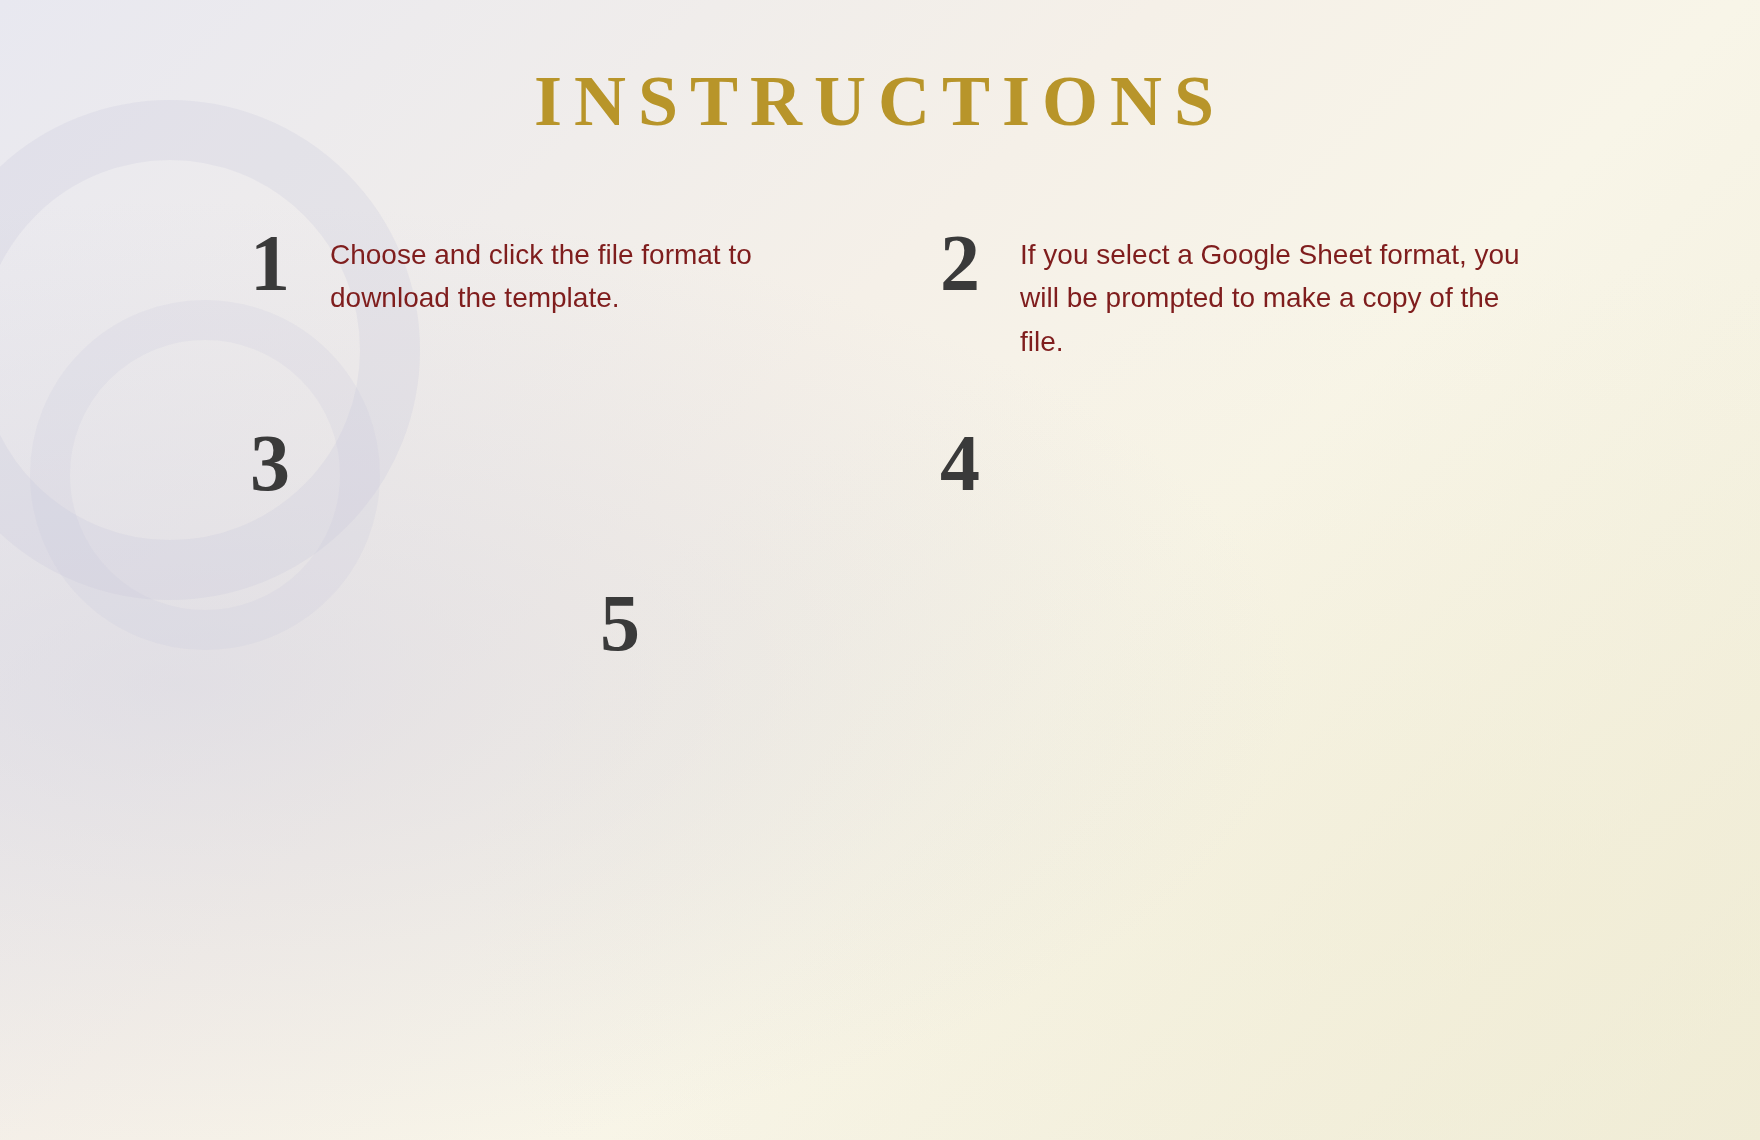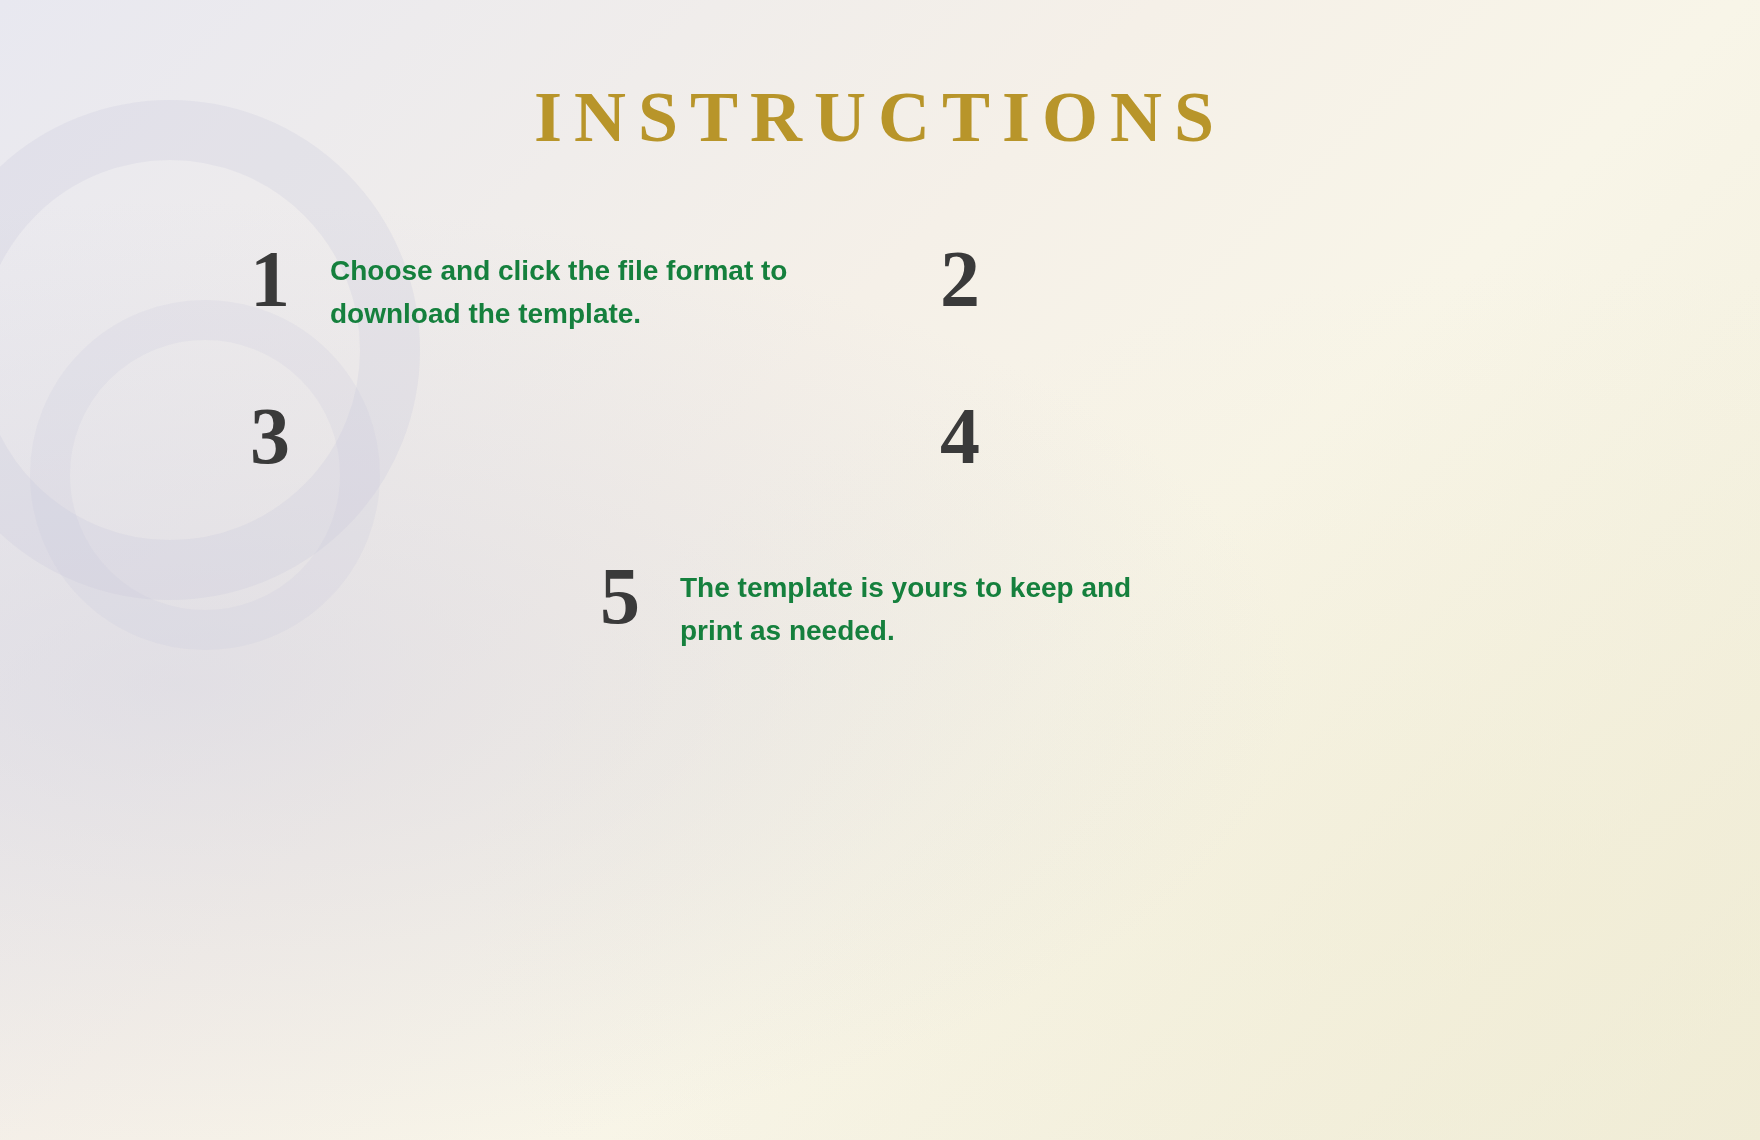--- a/index.html
+++ b/index.html
@@ -64,21 +64,20 @@
 
     .page-title {
       font-family: 'Georgia', 'Times New Roman', serif;
       font-size: 72px;
       font-weight: bold;
       letter-spacing: 12px;
       color: #b8952a;
       text-transform: uppercase;
       margin-bottom: 60px;
       text-align: center;
-      margin-top: 16px;
     }
 
     .instructions-grid {
       display: grid;
       grid-template-columns: 1fr 1fr;
       gap: 20px 80px;
       width: 1300px;
       margin: 0 auto;
     }
 
@@ -96,23 +95,23 @@
       font-weight: bold;
       color: #3a3a3a;
       line-height: 1;
       min-width: 60px;
       text-align: center;
     }
 
     .step-text {
       font-family: 'Arial', sans-serif;
       font-size: 28px;
-      color: #15803d;
+      color: #7f1d1d;
       line-height: 1.55;
-      font-weight: 700;
+      font-weight: 400;
       padding-top: 10px;
     }
 
     .step5-container {
       grid-column: 1 / 3;
       display: flex;
       justify-content: center;
       margin-top: 20px;
     }
 
@@ -132,31 +131,31 @@
 
   <div class="instructions-grid">
 
     <div class="instruction-item">
       <div class="step-number">1</div>
       <div class="step-text">Choose and click the file format to download the template.</div>
     </div>
 
     <div class="instruction-item">
       <div class="step-number">2</div>
+      <div class="step-text">If you select a Google Sheet format, you will be prompted to make a copy of the file.</div>
     </div>
 
     <div class="instruction-item">
       <div class="step-number">3</div>
     </div>
 
     <div class="instruction-item">
       <div class="step-number">4</div>
     </div>
 
     <div class="step5-container">
       <div class="instruction-item">
         <div class="step-number">5</div>
-        <div class="step-text">The template is yours to keep and print as needed.</div>
       </div>
     </div>
 
   </div>
 </div>
 
 </body></html>

